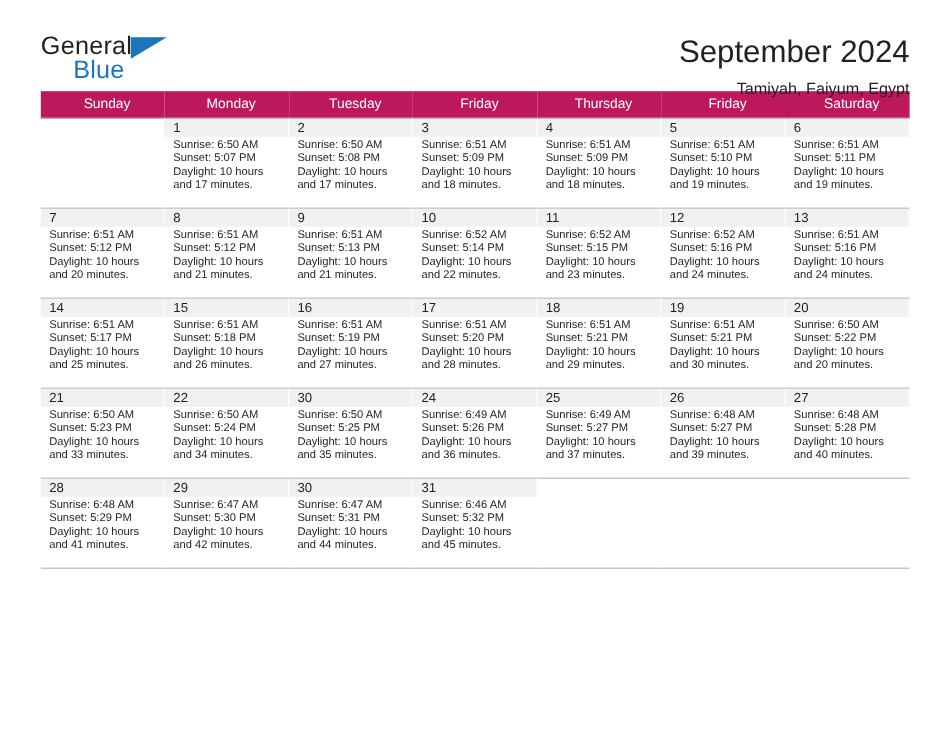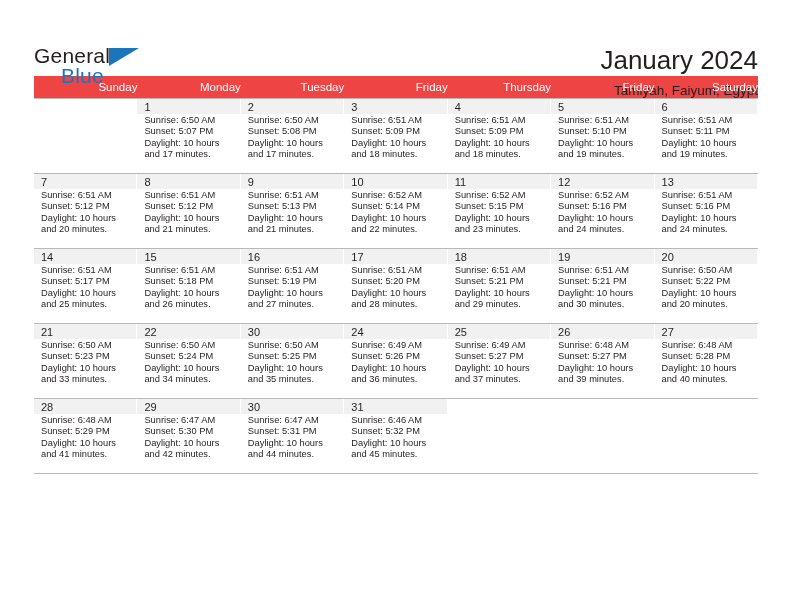--- a/index.html
+++ b/index.html
@@ -20,21 +20,21 @@
     height: 612px;
     box-sizing: border-box;
     padding: 0 34px;
   }
 
   
   .header {
     display: flex;
     align-items: flex-start;
     justify-content: space-between;
-    padding-top: 45px;
+    padding-top: 28px;
     height: 72px;
     box-sizing: border-box;
   }
   .brand {
     position: relative;
     width: 112px;
     height: 48px;
     flex: none;
   }
   .brand-general {
@@ -85,25 +85,25 @@
   }
 
   
   .calendar {
     width: 724px;
     border-collapse: collapse;
     table-layout: fixed;
     margin-top: 4px;
   }
   .calendar th {
-    background: #ef4444;
+    background: #be185d;
     color: #ffffff;
     font-size: 11.5px;
     font-weight: normal;
-    text-align: right;
+    text-align: center;
     padding: 5px 0 5px 7px;
     height: 12px;
     border: none;
   }
   .calendar td {
     width: 103.4px;
     height: 74px;
     vertical-align: top;
     padding: 0;
     border-top: 1px solid #b9b9b9;
@@ -148,21 +148,21 @@
 
   <div class="header">
 
     <div class="brand">
       <span class="brand-general">General</span>
       <span class="brand-triangle"></span>
       <span class="brand-blue">Blue</span>
     </div>
 
     <div class="titles">
-      <div class="cal-title">January 2024</div>
+      <div class="cal-title">September 2024</div>
       <div class="cal-subtitle">Tamiyah, Faiyum, Egypt</div>
     </div>
 
   </div>
 
   <table class="calendar">
     <thead>
       <tr>
         <th>Sunday</th>
         <th>Monday</th>

